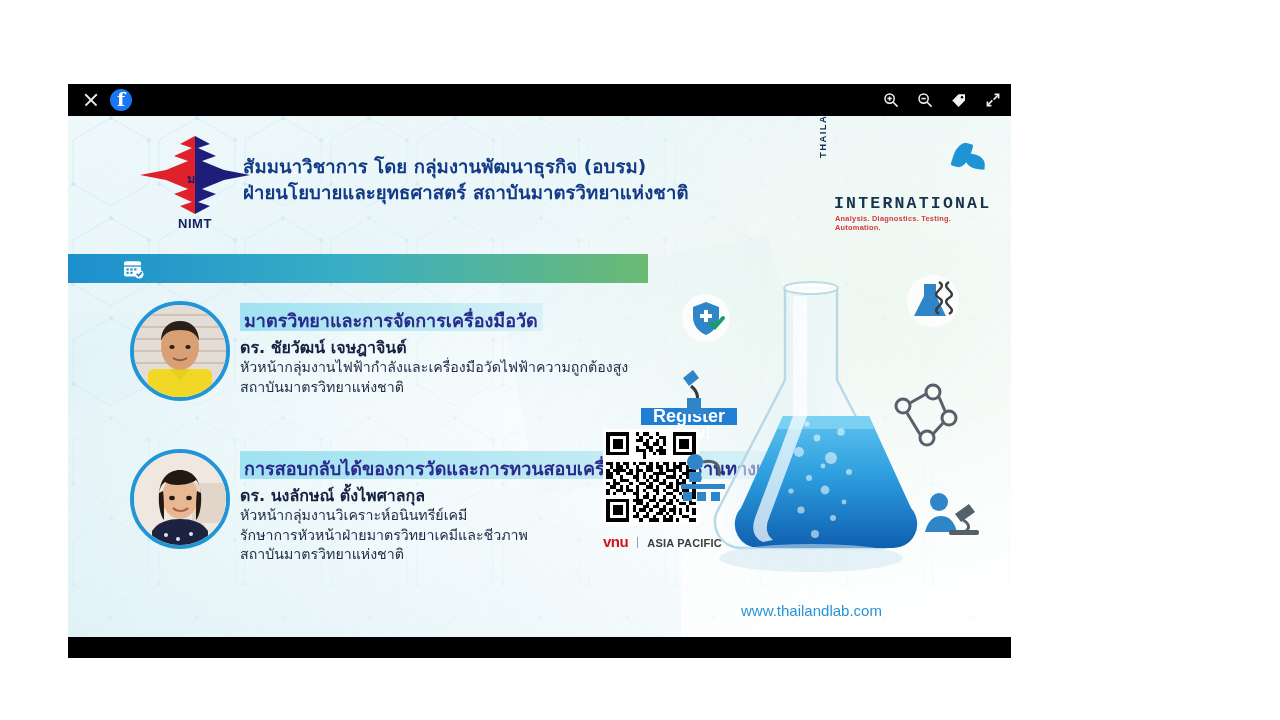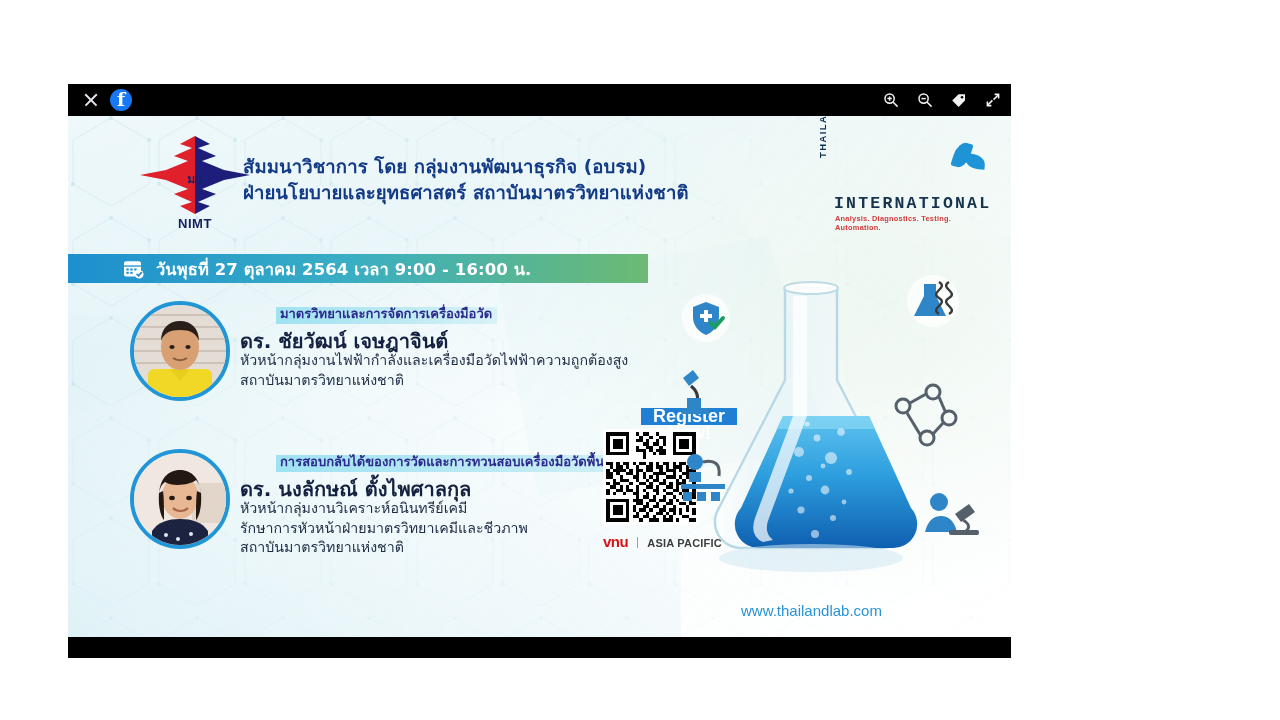--- a/index.html
+++ b/index.html
@@ -64,22 +64,22 @@
 
   
   .speaker{position:absolute;left:0;width:100%;}
   .sp1{top:185px;}
   .sp2{top:333px;}
   .avatar{position:absolute;left:62px;top:0;width:92px;height:92px;border-radius:50%;
     border:4px solid #2196d6;overflow:hidden;background:#cfd9de;}
   .av-bg{position:absolute;inset:0;}
   .sp-body{position:absolute;left:172px;top:2px;}
   .topic{display:inline-block;background:linear-gradient(90deg,#9fe2f2 0%,#bfeaf3 60%,#d9f2f8 100%);
-    color:#2b2a8c;font-size:13px;font-weight:700;padding:0 5px 3px 4px;line-height:14px;margin-left:36px;}
-  .sp-name{margin-top:7px;color:#13203f;font-size:20px;font-weight:700;line-height:20px;}
+    color:#2b2a8c;font-size:18px;font-weight:700;padding:11px 5px 3px 4px;line-height:14px;}
+  .sp-name{margin-top:7px;color:#13203f;font-size:16px;font-weight:700;line-height:20px;}
   .sp-line{color:#1d2a44;font-size:14.2px;line-height:19.5px;font-weight:400;}
 
   
   .register-box{position:absolute;left:535px;top:292px;width:96px;}
   .reg-btn{width:96px;height:17px;background:#1f7fd4;color:#fff;font-size:18px;font-weight:700;
     text-align:center;line-height:17px;font-family:"Liberation Sans",sans-serif;cursor:pointer;margin-left:38px;}
   .qr{width:96px;height:96px;margin-top:4px;background:#fff;position:relative;}
   .vnu{margin-top:7px;width:96px;text-align:center;white-space:nowrap;}
   .vnu-v{color:#d51317;font-size:15px;font-weight:700;letter-spacing:-.5px;
     font-family:"Liberation Sans",sans-serif;}
@@ -208,21 +208,20 @@
             <rect x="3.4" y="9.4" width="2.3" height="2.1"></rect>
               <rect x="7.3" y="9.4" width="2.3" height="2.1"></rect>
             <rect x="11.2" y="9.4" width="2.3" height="2.1"></rect>
               <rect x="3.4" y="12.8" width="2.3" height="2.1"></rect>
             <rect x="7.3" y="12.8" width="2.3" height="2.1"></rect>
           </g>
           <circle cx="16.2" cy="15.2" r="4.3" fill="#fff"></circle>
           <path d="M14.1 15.3 L15.6 16.8 L18.4 13.6" stroke="#1d8fce" stroke-width="1.7" fill="none" stroke-linecap="round"></path>
         </svg>
       </span>
-      <span class="date-text">วันพุธที่ 27 ตุลาคม 2564 เวลา 9:00 - 16:00 น.</span>
     </div>
 
     <div class="speaker sp1">
       <div class="avatar">
         <svg class="av-bg" viewBox="0 0 92 92" preserveAspectRatio="xMidYMid slice">
           <rect width="92" height="92" fill="#e4ddd6"></rect>
           <g stroke="#cdc3b9" stroke-width="2">
             <path d="M0 10H92M0 22H92M0 34H92M0 46H92M0 58H92"></path>
           </g>
           <rect x="14" y="64" width="64" height="28" rx="6" fill="#f2d826"></rect>

